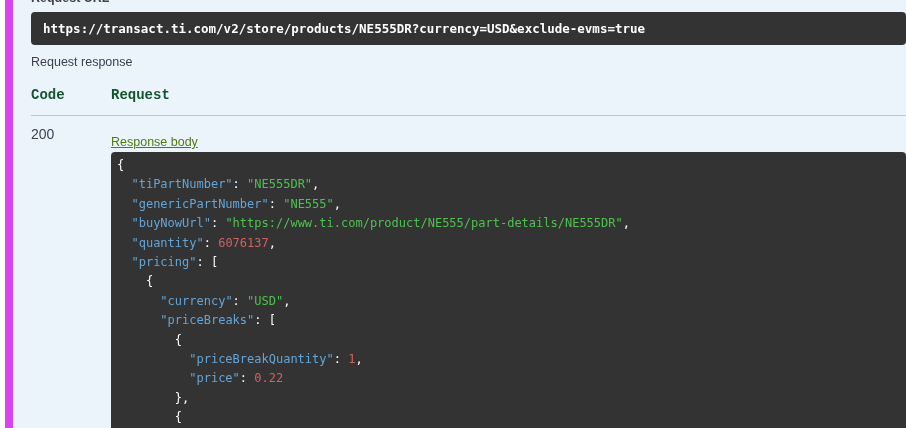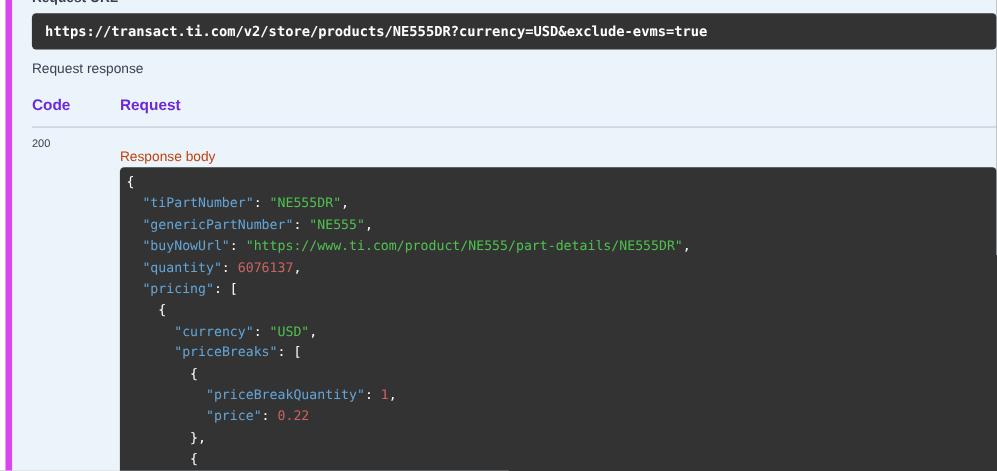--- a/index.html
+++ b/index.html
@@ -2,51 +2,51 @@
 <html><head>
 <meta charset="utf-8">
 <style>
   html,body{margin:0;padding:0;}
   body{
     width:906px;height:428px;overflow:hidden;background:#ffffff;
     font-family:"Liberation Sans",sans-serif;position:relative;
   }
   .panel{
     position:absolute;left:5px;top:0;right:0;bottom:0;
-    background:#ebf3fb;border-left:6px solid #d946ef;
+    background:#ebf3fb;border-left:8px solid #d946ef;
   }
   .req-url-label{
     position:absolute;left:18px;top:-9px;
     font-size:12.5px;font-weight:700;color:#3b4151;
   }
   .url-box{
     position:absolute;left:18px;right:0;top:12px;height:33px;
     background:#333333;border-radius:4px;display:flex;align-items:center;
   }
   .url-text{
     margin-left:12px;font-family:"DejaVu Sans Mono",monospace;
     font-size:12.5px;font-weight:700;color:#ffffff;white-space:nowrap;
   }
   .server-response-label{
     position:absolute;left:18px;top:55px;font-size:12.5px;color:#3b4151;
   }
   .col-header{
-    position:absolute;top:87px;font-size:14px;font-weight:700;color:#6d28d9;
+    position:absolute;top:87px;font-size:14px;font-weight:700;color:#14532d;font-family:Liberation Mono, monospace;
   }
   .code-h{left:18px;}
   .details-h{left:98px;}
   .divider{
     position:absolute;left:18px;right:0;top:115px;height:1px;
     background:rgba(59,65,81,0.25);
   }
   .status-code{
-    position:absolute;left:18px;top:126px;font-size:10px;color:#3b4151;
+    position:absolute;left:18px;top:126px;font-size:14px;color:#3b4151;
   }
   .response-body-label{
-    position:absolute;left:98px;top:135px;font-size:12.5px;color:#c2410c;
+    position:absolute;left:98px;top:135px;font-size:12.5px;color:#4d7c0f;text-decoration:underline;
   }
   .code-box{
     position:absolute;left:98px;right:0;top:152px;bottom:-24px;
     background:#333333;border-radius:4px 4px 0 0;
     margin:0;padding:4px 0 0 6px;
     font-family:"DejaVu Sans Mono",monospace;font-size:12px;line-height:19.4px;
     overflow:hidden;
   }
   .code-line{white-space:pre;}
 </style>

